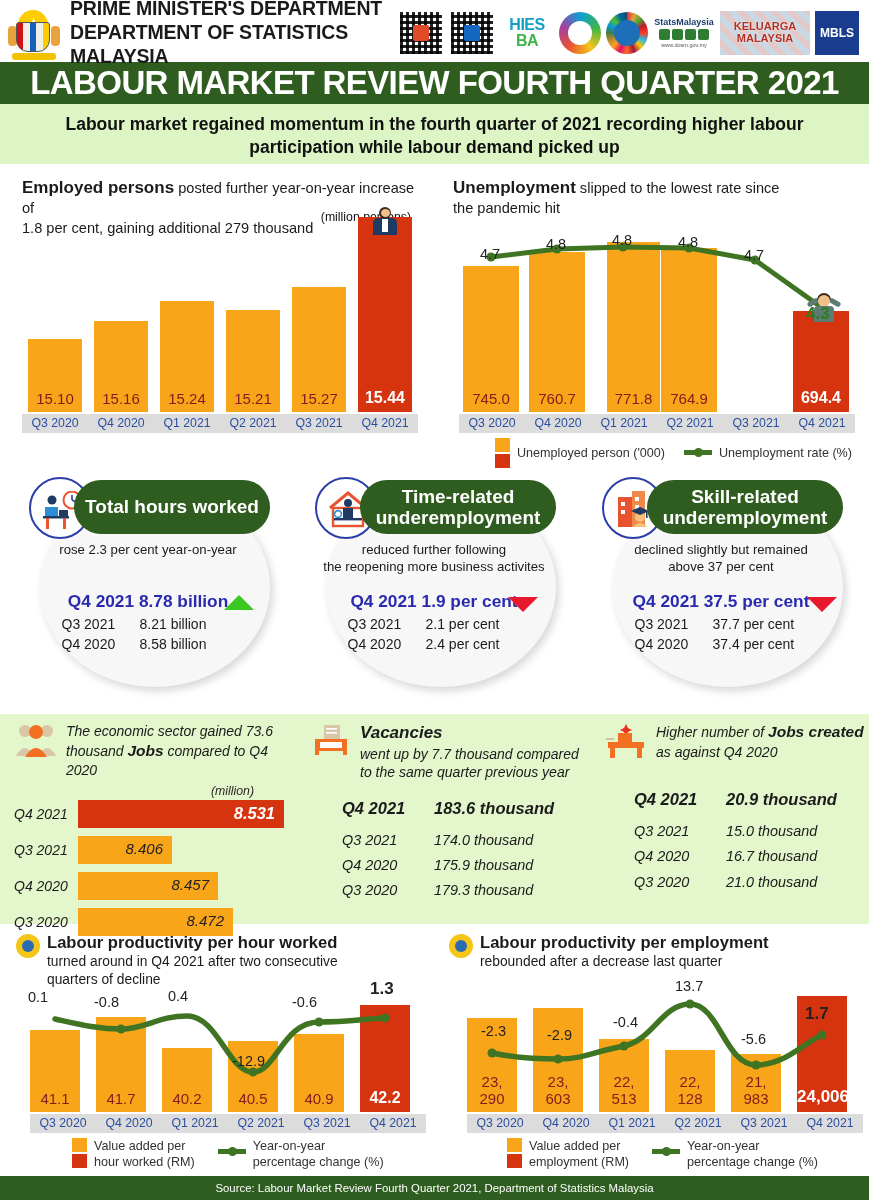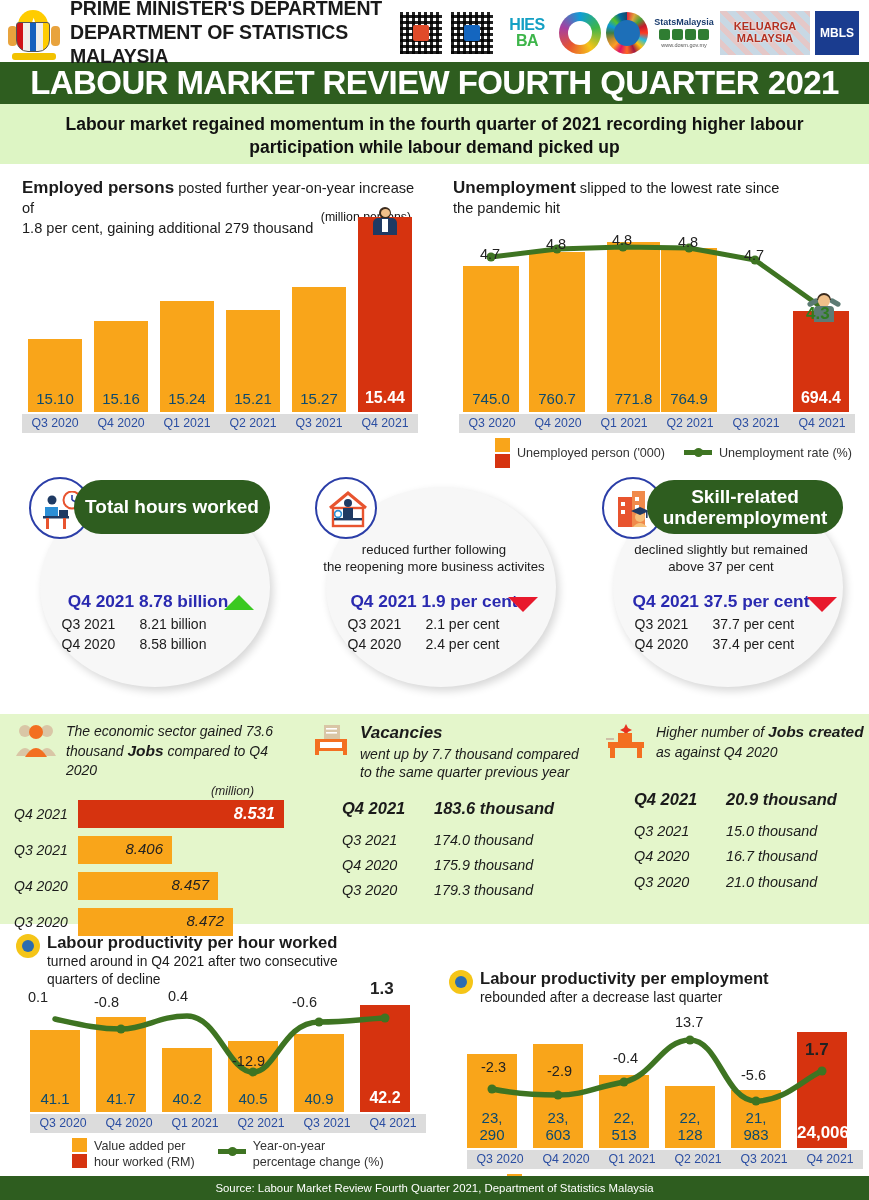--- a/index.html
+++ b/index.html
@@ -60,21 +60,21 @@
   .chart-box { position:relative; }
   .chart-box.left  { width:435px; padding:12px 18px 0 22px; }
   .chart-box.right { width:434px; padding:12px 14px 0 18px; }
   .cap { font-size:14.6px; line-height:1.36; color:#1b1b1b; }
   .cap b { font-weight:bold; font-size:17px; }
   .unit { position:absolute; font-size:12.3px; color:#111; }
 
   .plot { position:absolute; }
   .bar { position:absolute; bottom:0; background:#f9a51a; }
   .bar.hl { background:#d6330f; }
-  .bar .bval { position:absolute; bottom:5px; left:0; right:0; text-align:center; font-size:15px; color:#0c4a6e; }
+  .bar .bval { position:absolute; bottom:5px; left:0; right:0; text-align:center; font-size:15px; color:#7f1d1d; }
   .bar.hl .bval { color:#fff; font-weight:bold; font-size:16px; }
 
   .axis-strip { position:absolute; background:#dcdcdc; display:flex; }
   .axis-strip div { flex:1; text-align:center; font-size:12.3px; color:#2b4ea2; line-height:19px; }
 
   .legend { position:absolute; display:flex; align-items:center; gap:7px; font-size:12.6px; color:#333; }
   .sw { width:15px; height:14px; background:#f9a51a; }
   .sw.red { background:#d6330f; }
   .sw-stack { display:flex; flex-direction:column; gap:2px; }
   .lineswatch { width:28px; height:5px; background:#3e7422; position:relative; }
@@ -135,21 +135,21 @@
   .g-list .row .q { width:92px; }
 
   .ic-people { position:absolute; width:44px; height:36px; }
   .ic-vac { position:absolute; width:40px; height:38px; }
   .ic-jobs { position:absolute; width:44px; height:38px; }
 
   
   .sec-prod { display:flex; height:250px; background:#fff; }
   .prod-box { position:relative; }
   .prod-box.left  { width:435px; padding:8px 14px 0 16px; }
-  .prod-box.right { width:434px; padding:8px 12px 0 14px;margin-top:36px; }
+  .prod-box.right { width:434px; padding:8px 12px 0 14px; }
   .prod-head { display:flex; gap:7px; }
   .gear { width:24px; height:24px; flex:0 0 24px; border-radius:50%; background:#f5c518; position:relative; margin-top:2px; }
   .gear::after { content:""; position:absolute; inset:6px; border-radius:50%; background:#2b6cb0; }
   .prod-head-txt { font-size:13.8px; line-height:1.3; color:#1b1b1b; }
   .prod-head-txt b { font-size:16.6px; font-weight:bold; }
 
   .footer { position:absolute; left:0; bottom:0; width:869px; height:24px; background:#2e5d1f; display:flex; align-items:center; justify-content:center; }
   .footer span { color:#fff; font-size:11.4px; }
 </style>
 </head>
@@ -334,20 +334,21 @@
         <path d="M6 16 h13 v9 h-13 z" fill="#2b8fd6"></path>
         <rect x="4" y="25" width="26" height="2.5" fill="#1f3a63"></rect>
         <rect x="20" y="19" width="9" height="6" fill="#1f3a63"></rect>
         <rect x="7" y="27" width="3" height="11" fill="#e8542f"></rect>
         <rect x="24" y="27" width="3" height="11" fill="#e8542f"></rect>
       </svg>
     </div>
     <div class="pill">
       <span>Total hours worked</span>
     </div>
+    <div class="circ-sub">rose 2.3 per cent year-on-year</div>
     <div class="circ-main" style="top:114px;">
       <span>Q4 2021</span>
       <span>8.78 billion</span>
     </div>
     <div class="arrow-up" style="left:212px; top:118px;"></div>
     <div class="circ-rows" style="top:137px;">
       <div class="r">
         <span class="q">Q3 2021</span>
         <span class="v">8.21 billion</span>
       </div>
@@ -362,20 +363,23 @@
     <div class="circ-bg"></div>
     <div class="circ-icon">
       <svg class="ic-house" viewBox="0 0 44 44">
         <path d="M4 20 L22 5 L40 20" fill="none" stroke="#e8542f" stroke-width="3"></path>
         <rect x="7" y="20" width="30" height="18" fill="none" stroke="#e8542f" stroke-width="2.4"></rect>
         <circle cx="22" cy="15" r="4" fill="#1f3a63"></circle>
         <path d="M17 20 h10 v12 h-10 z" fill="#1f3a63"></path>
         <rect x="8" y="30" width="28" height="2.4" fill="#1f3a63"></rect>
         <circle cx="12" cy="26" r="3.4" fill="none" stroke="#2b8fd6" stroke-width="1.6"></circle>
       </svg>
+    </div>
+    <div class="pill">
+      <span>Time-related underemployment</span>
     </div>
     <div class="circ-sub">
       <span>reduced further following</span><br>
       <span>the reopening more business activites</span>
     </div>
     <div class="circ-main" style="top:114px;">
       <span>Q4 2021</span>
       <span>1.9 per cent</span>
     </div>
     <div class="arrow-dn" style="left:210px; top:120px;"></div>

